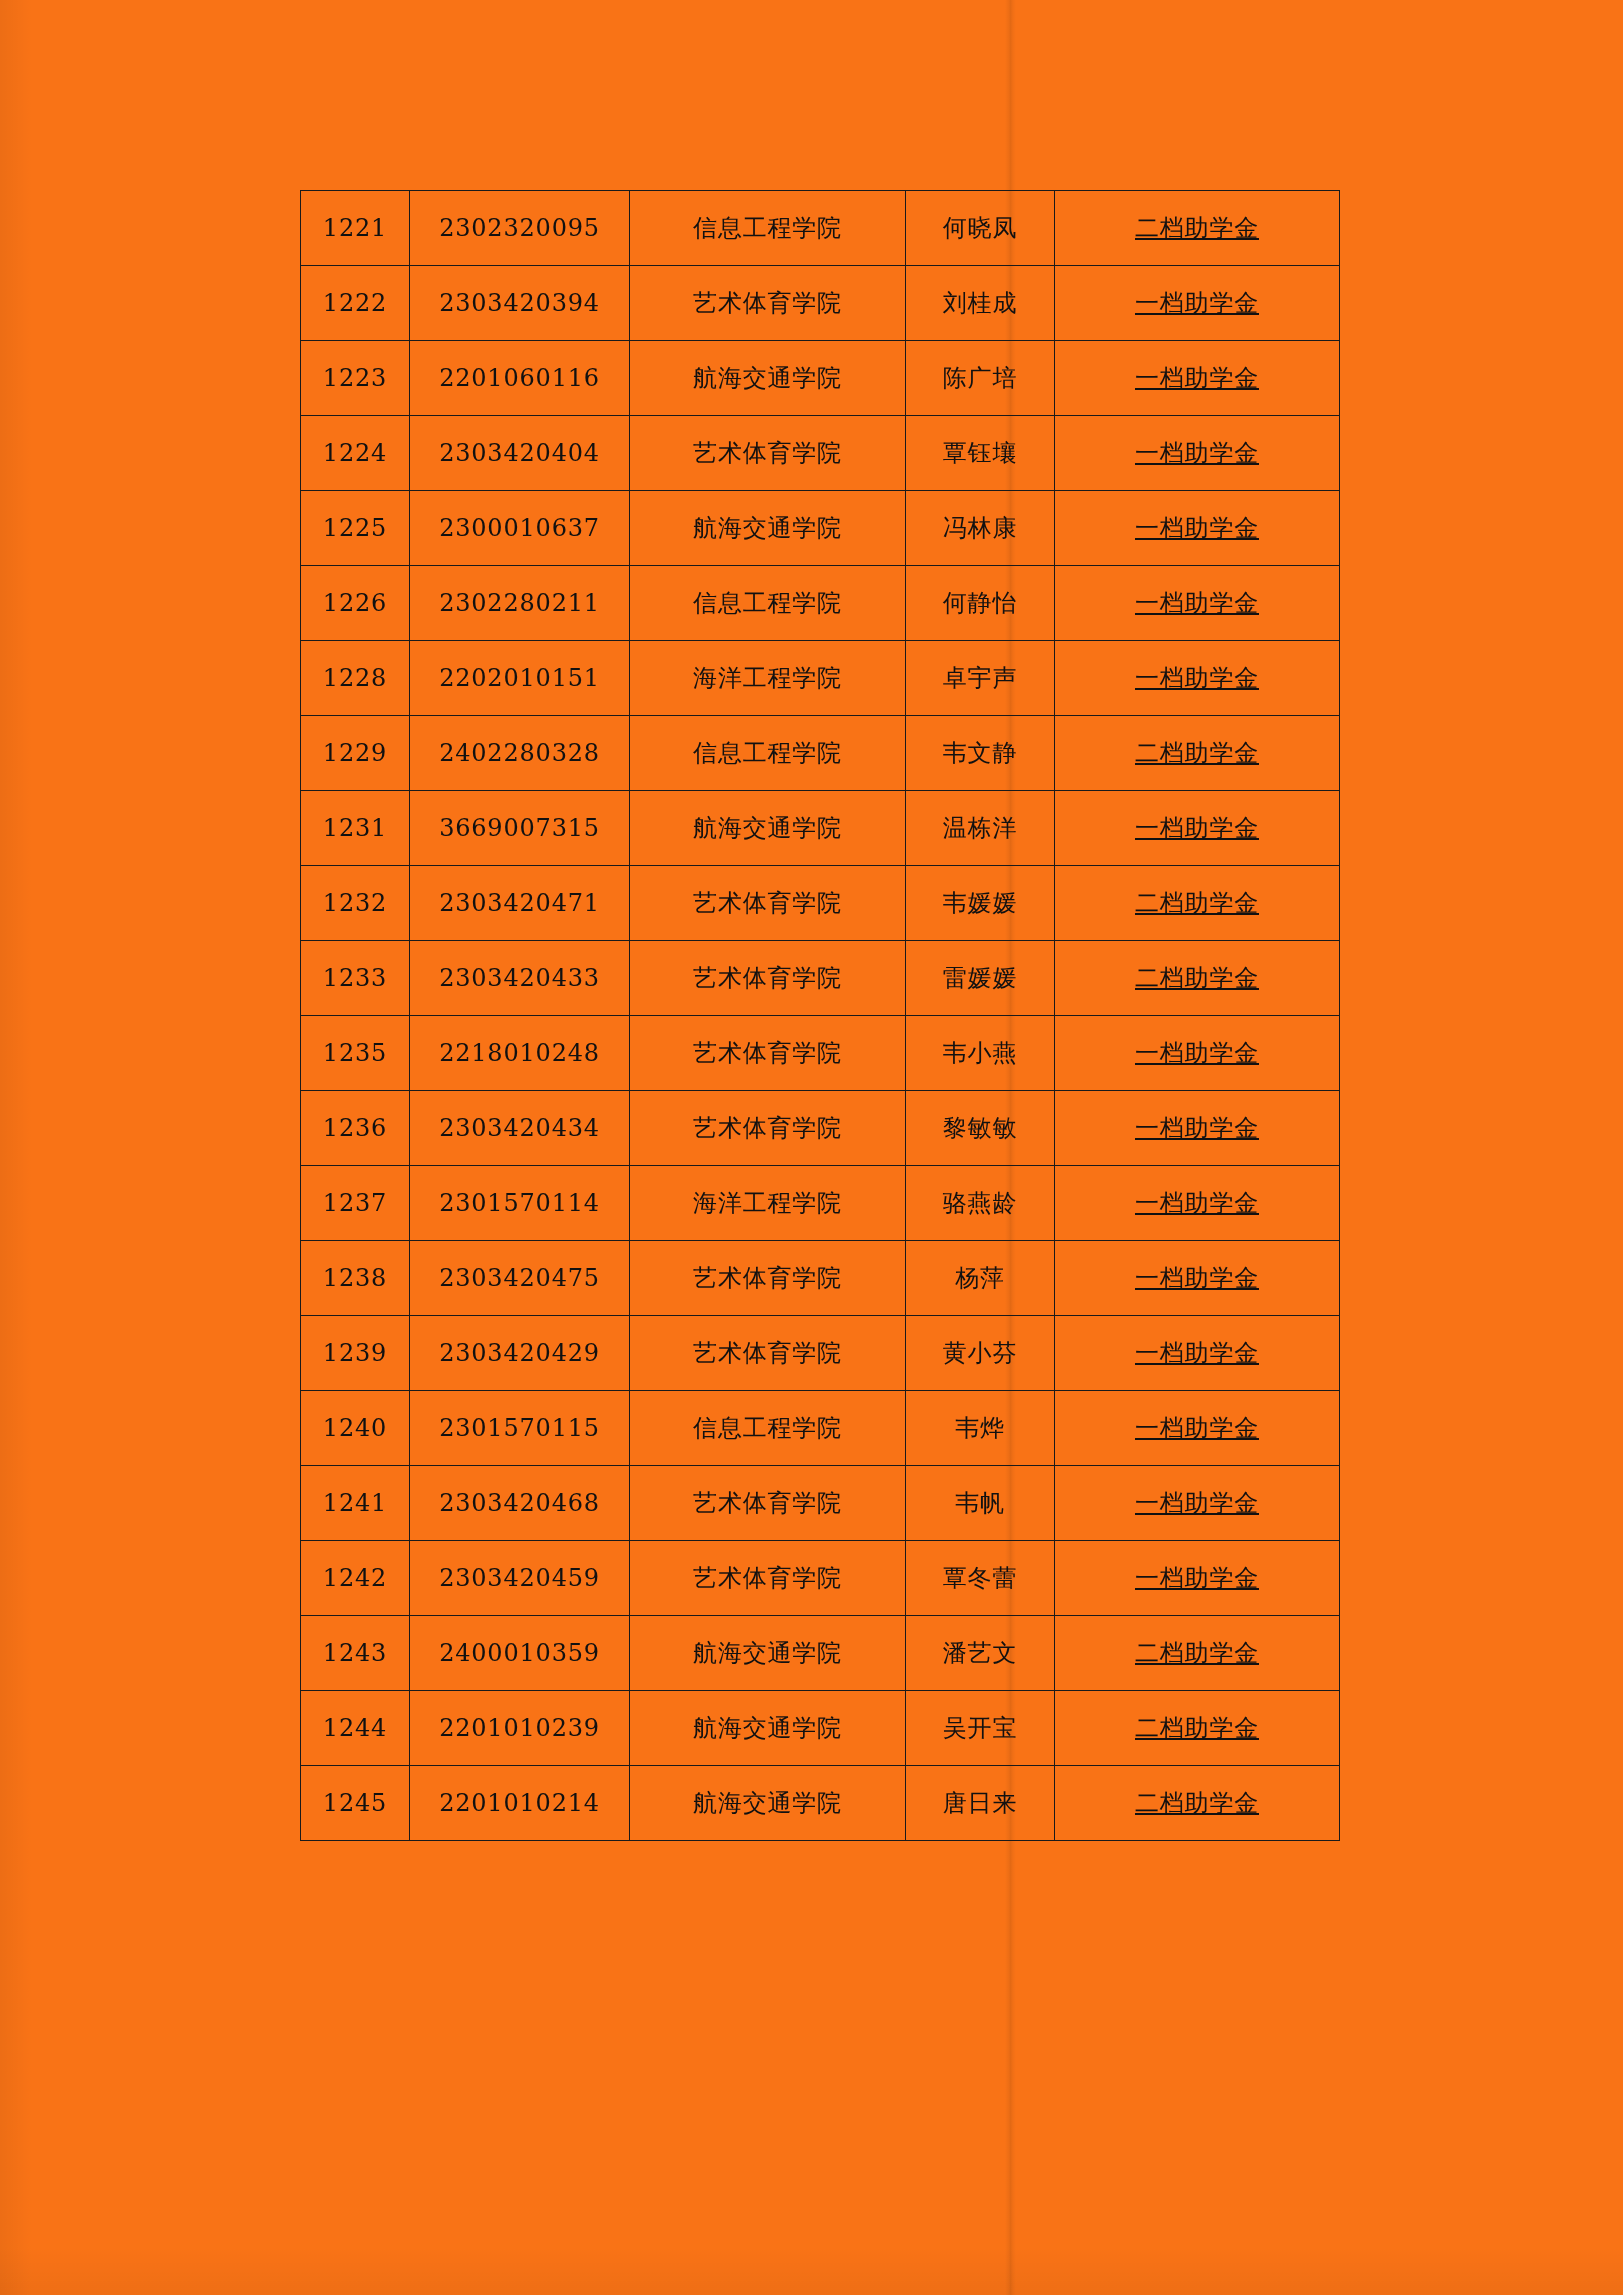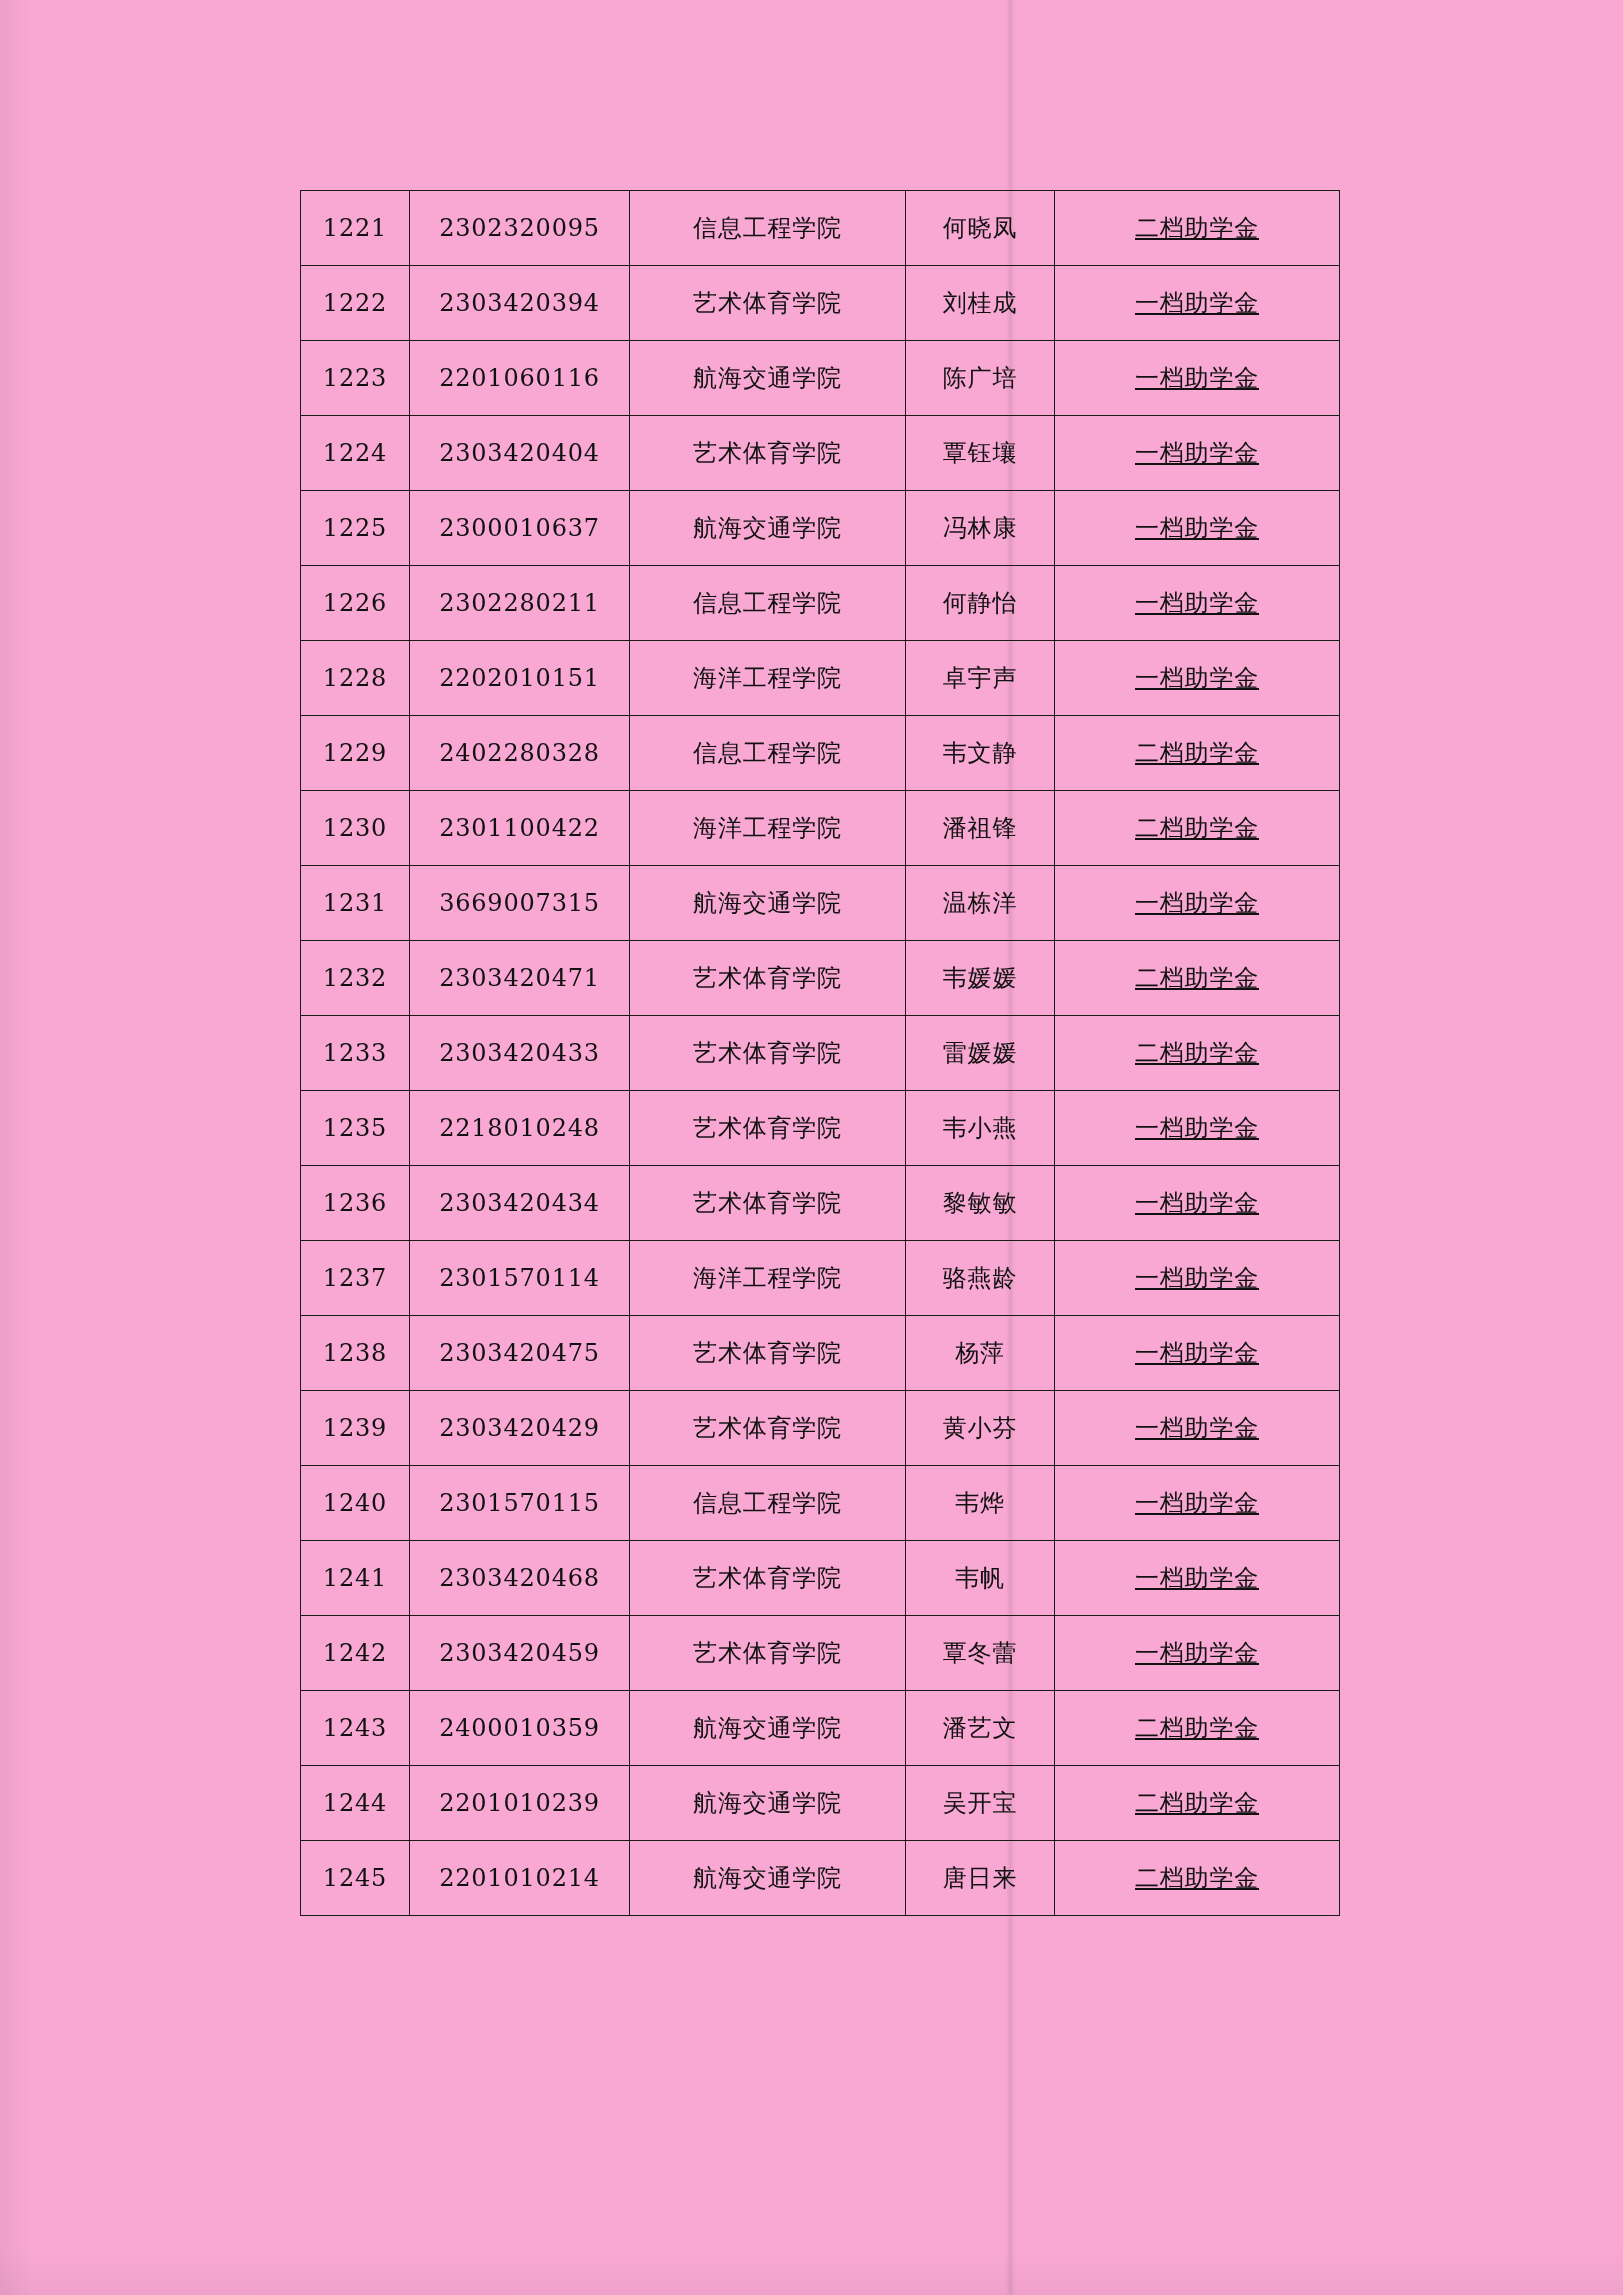--- a/index.html
+++ b/index.html
@@ -12,21 +12,21 @@
     height: 2295px;
     position: relative;
     font-family: "DejaVu Serif", "Liberation Serif", serif;
     overflow: hidden;
   }
 
   
   .page {
     position: absolute;
     inset: 0;
-    background: #f9a8d4;
+    background: #f97316;
   }
 
   
   .fold-seam {
     position: absolute;
     top: 0;
     bottom: 0;
     left: 1005px;
     width: 11px;
     background: linear-gradient(to right,
@@ -157,27 +157,20 @@
             <td class="grant">一档助学金</td>
           </tr>
           <tr>
             <td class="index">1229</td>
             <td class="id">2402280328</td>
             <td class="college">信息工程学院</td>
             <td class="name">韦文静</td>
             <td class="grant">二档助学金</td>
           </tr>
           <tr>
-            <td class="index">1230</td>
-            <td class="id">2301100422</td>
-            <td class="college">海洋工程学院</td>
-            <td class="name">潘祖锋</td>
-            <td class="grant">二档助学金</td>
-          </tr>
-          <tr>
             <td class="index">1231</td>
             <td class="id">3669007315</td>
             <td class="college">航海交通学院</td>
             <td class="name">温栋洋</td>
             <td class="grant">一档助学金</td>
           </tr>
           <tr>
             <td class="index">1232</td>
             <td class="id">2303420471</td>
             <td class="college">艺术体育学院</td>

